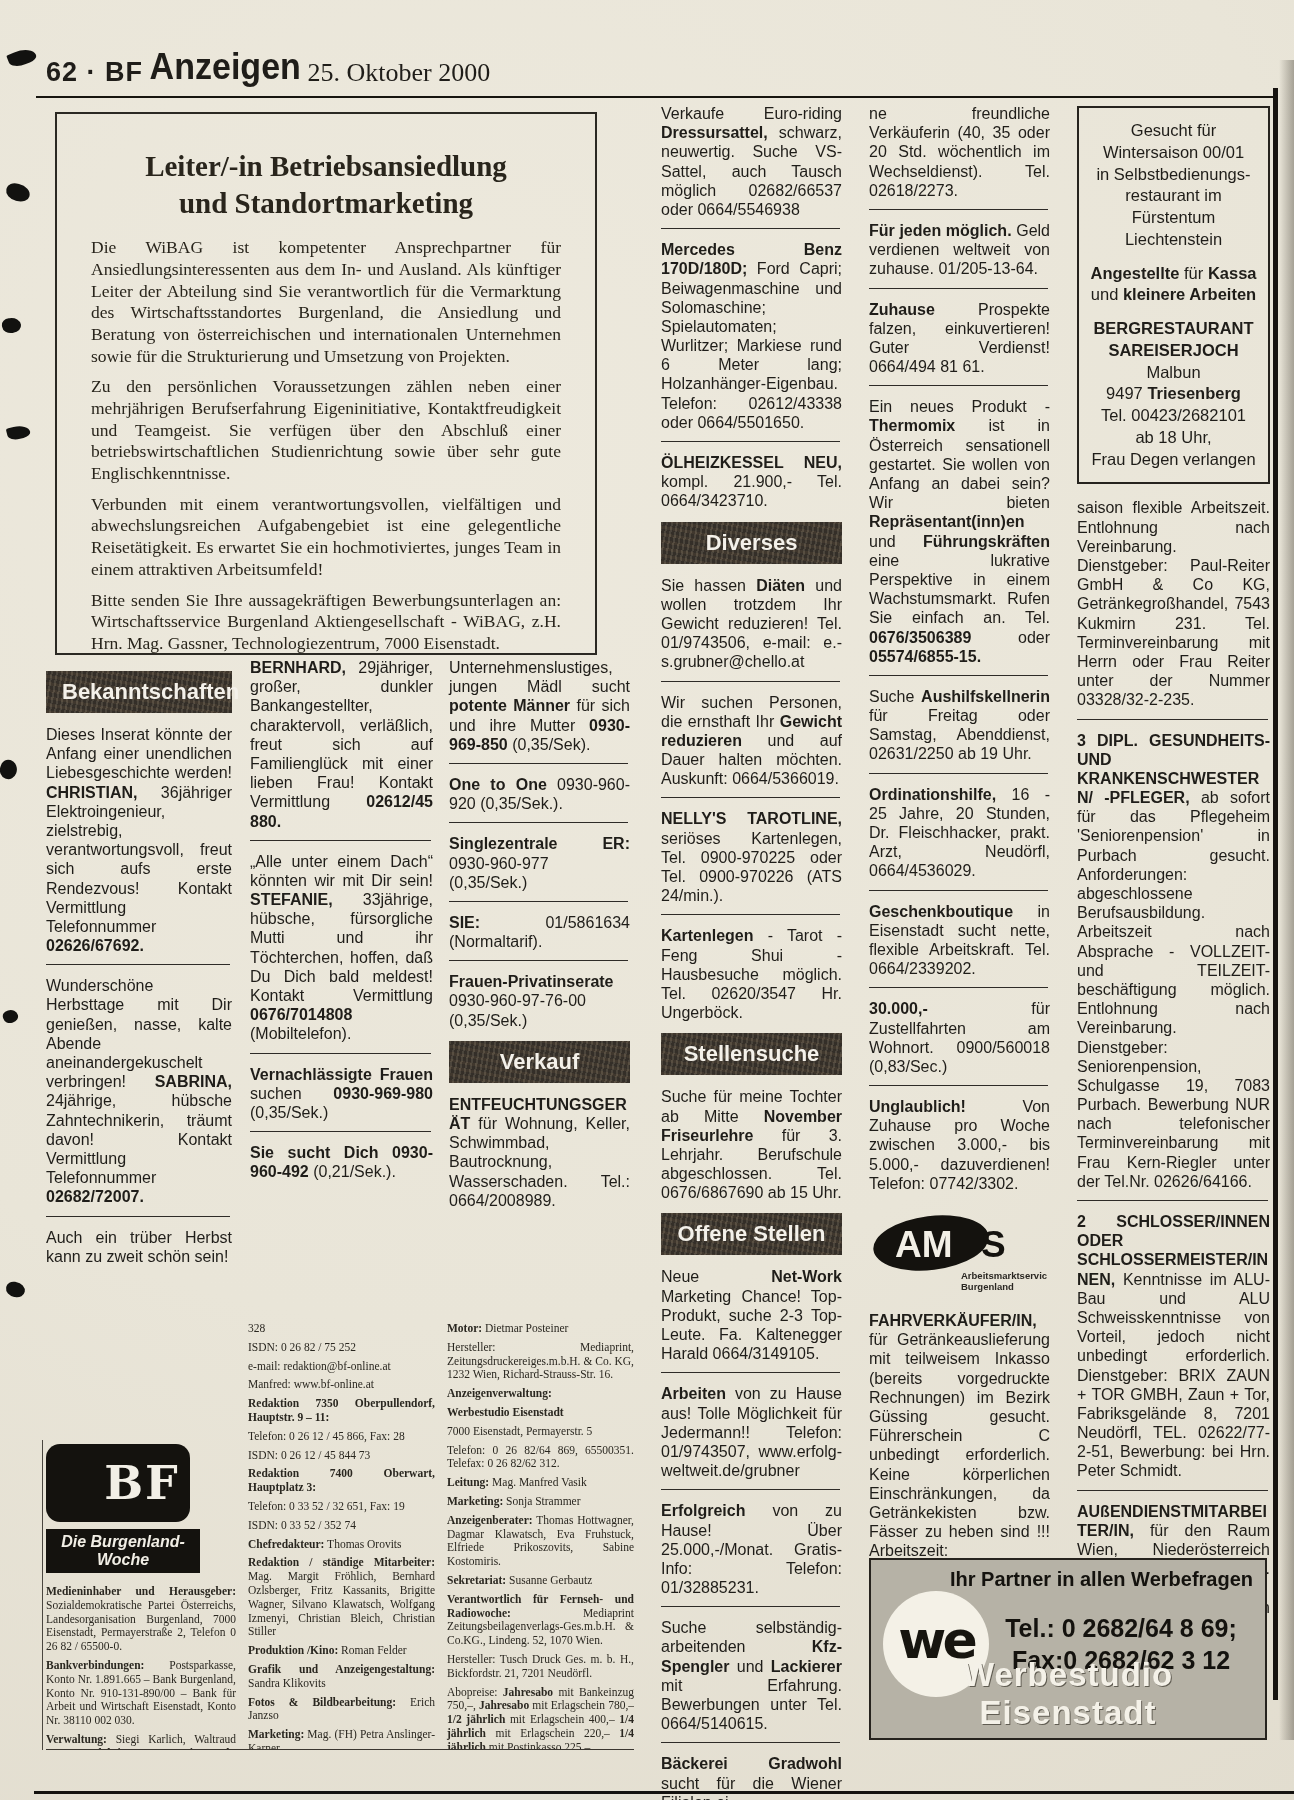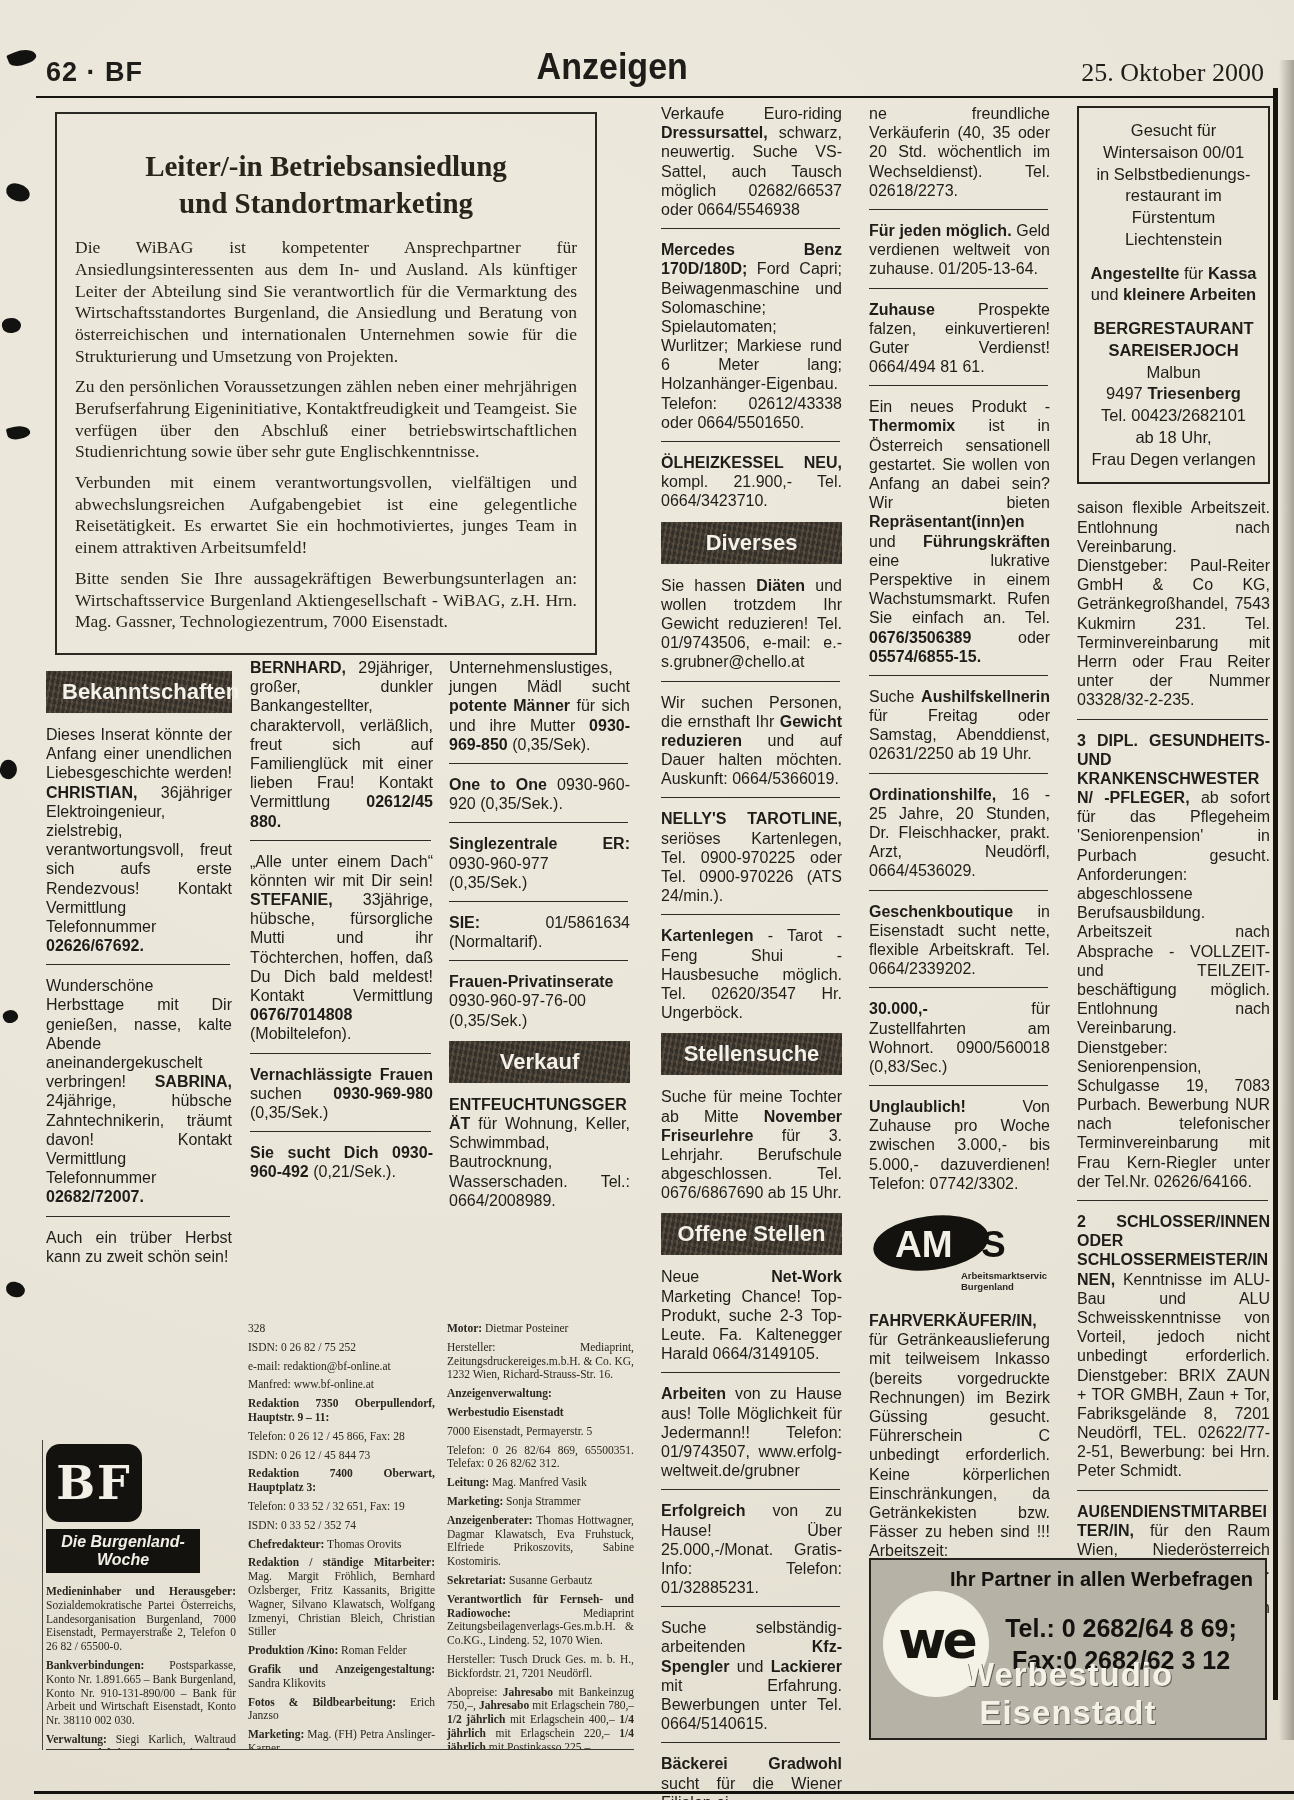--- a/index.html
+++ b/index.html
@@ -3,29 +3,29 @@
 <meta charset="utf-8">
 <style>
   html,body{margin:0;padding:0;background:#6b6760;}
   .page{position:relative;width:1294px;height:1800px;margin:0 auto;overflow:hidden;
     background:#eae6da;
     background-image:radial-gradient(circle at 35% 25%, #ede9dd 0%, #e9e5d8 55%, #e2ddcf 100%);
     font-family:"Liberation Sans",sans-serif;color:#1f1d19;}
   .bld{font-weight:bold;}
 
   
-  .masthead{position:absolute;left:46px;right:30px;top:46px;display:flex;justify-content:space-between;align-items:flex-end;gap:35px;}
+  .masthead{position:absolute;left:46px;right:30px;top:46px;display:flex;align-items:flex-end;}
   .page-num{font-weight:bold;font-size:27px;letter-spacing:1px;}
   .head-title{font-weight:bold;font-size:37px;transform:scaleX(.92);transform-origin:center;}
   .head-date{font-family:"Liberation Serif",serif;font-size:26px;}
   .head-rule{position:absolute;left:36px;right:18px;top:96px;border-top:2px solid #17150f;}
 
   
   .wibag{position:absolute;left:55px;top:112px;width:542px;height:543px;border:2px solid #2b2923;
-    box-sizing:border-box;padding:12px 18px 6px;font-family:"Liberation Serif",serif;color:#29251c;overflow:hidden;}
+    box-sizing:border-box;padding:12px 34px 6px;font-family:"Liberation Serif",serif;color:#29251c;overflow:hidden;}
   .wibag-top{display:flex;}
   .wibag-title{flex:1;font-size:29px;font-weight:bold;text-align:center;line-height:1.28;padding-top:22px;}
   .wibag-logo{flex:0 0 175px;width:175px;padding-top:4px;}
   .wibag-p{font-size:17.5px;line-height:1.24;text-align:justify;margin:9px 0 0;}
   .wibag-p:first-of-type{margin-top:15px;}
 
   
   .col{position:absolute;}
   #c1{left:46px;top:668px;width:186px;}
   #c2{left:250px;top:656px;width:183px;}
@@ -53,21 +53,21 @@
   .werbe-phones{flex:1;text-align:center;font-weight:bold;font-size:25px;line-height:1.3;color:#14120e;}
   .werbe-name{position:absolute;left:0;right:0;bottom:6px;text-align:center;color:#f4f1e8;font-weight:bold;font-size:33px;
     letter-spacing:1px;text-shadow:1px 1px 0 #605c52;}
 
   
   .imprint{position:absolute;left:46px;top:1322px;width:588px;height:428px;display:flex;gap:12px;overflow:hidden;
     border-bottom:1px solid #3a3630;box-sizing:border-box;}
   .imp-col{flex:1;min-width:0;}
   .imp-col.first{flex:0 0 190px;padding-top:122px;}
   .imp-p{margin:0 0 5px;font-family:"Liberation Serif",serif;font-size:11.5px;line-height:1.2;text-align:justify;color:#2a2720;}
-  .bf-box{width:96px;height:78px;background:#14120e;border-radius:14px;display:flex;align-items:center;justify-content:center;}
+  .bf-box{width:96px;height:78px;background:#14120e;border-radius:14px;display:flex;align-items:center;justify-content:center;padding-left:48px;}
   .bf-box span{color:#f2efe6;font-family:"DejaVu Serif",serif;font-size:46px;font-weight:bold;letter-spacing:2px;}
   .bf-bar{margin:7px 0 12px;width:154px;background:#14120e;color:#f1eee5;font-style:italic;font-weight:bold;font-size:16px;
     text-align:center;padding:4px 9px;box-sizing:border-box;}
   .imp-left-line{position:absolute;left:42px;top:1440px;height:310px;border-left:1px solid #4a463f;}
 
   
   .bottom-rule{position:absolute;left:34px;right:0;top:1791px;border-top:3px solid #14120f;}
   .edge-line{position:absolute;right:16px;top:88px;width:5px;height:1612px;background:#171410;}
   .edge-soft{position:absolute;right:0;top:60px;width:15px;height:1680px;background:linear-gradient(to right,rgba(60,55,45,0),rgba(55,50,40,.38));}
   .mark{position:absolute;background:#121210;border-radius:45% 60% 50% 55%;}

